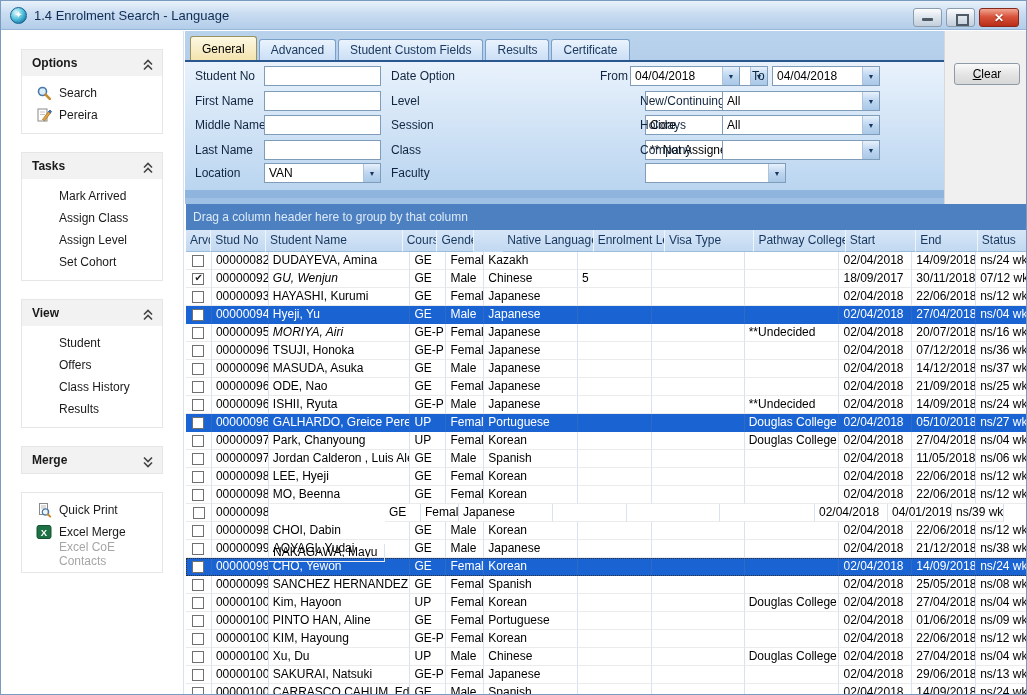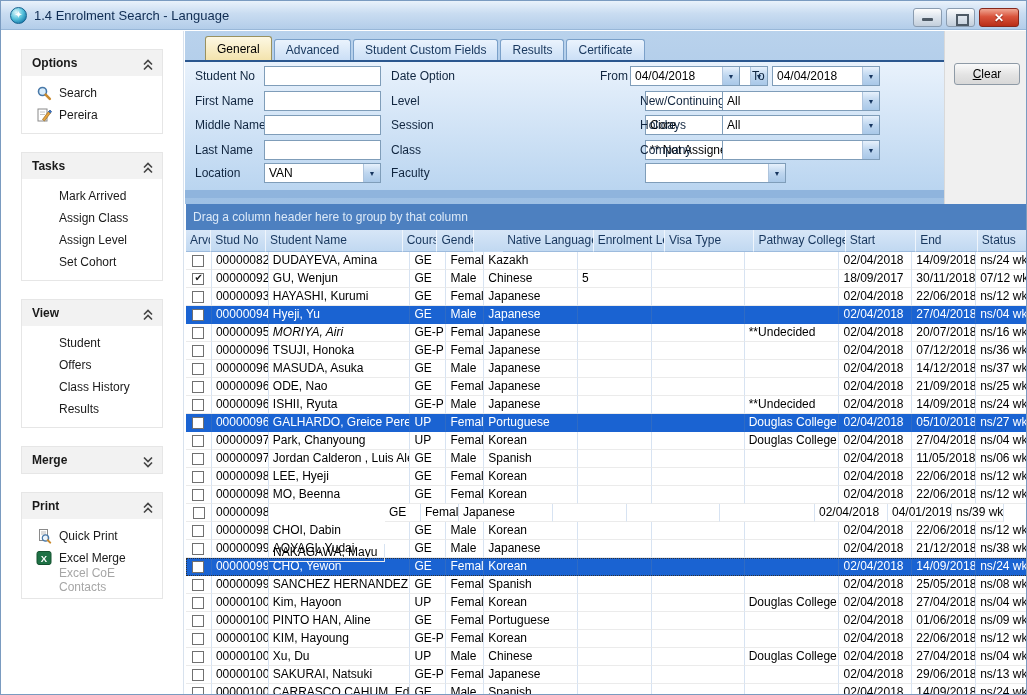--- a/index.html
+++ b/index.html
@@ -72,21 +72,21 @@
   .side-item.no-icon { padding-left:37px; }
   .side-item.disabled { color:#a6a6a6; }
 
   
   .main-top {
     position:absolute; left:184px; top:30px; width:759px; height:173px;
     background:linear-gradient(#b9d2ec, #9ec0e4);
   }
   .tabstrip {
     position:absolute; left:0; top:0; right:0; height:29px;
-    display:flex; align-items:flex-end; padding-left:20px;
+    display:flex; align-items:flex-end; padding-left:5px;
   }
   .tab {
     height:21px; padding:0 11px; margin-right:2px; font-size:12px; color:#1b3a60;
     background:linear-gradient(#eaf3fd, #cbdff6); border:1px solid #7aa0c9; border-bottom:none;
     border-radius:3px 3px 0 0; display:flex; align-items:center; cursor:default;
   }
   .tab.active {
     height:24px; color:#000000; font-weight:normal;
     background:linear-gradient(#fdf8e3, #f3e3ad); border-color:#99915f;
   }
@@ -263,26 +263,20 @@
       </div>
       <div class="side-section">
         <div class="side-header">
           <span class="side-title">Merge</span>
           <span class="side-chevron"><svg width="12" height="12" viewBox="0 0 12 12">
               <path d="M2,1.5 6,5.5 10,1.5 M2,6.5 6,10.5 10,6.5" fill="none" stroke="#444" stroke-width="1.6"></path>
             </svg></span>
         </div>
       </div>
       <div class="side-section">
-        <div class="side-header">
-          <span class="side-title">Print</span>
-          <span class="side-chevron"><svg width="12" height="12" viewBox="0 0 12 12">
-              <path d="M2,5.5 6,1.5 10,5.5 M2,10.5 6,6.5 10,10.5" fill="none" stroke="#444" stroke-width="1.6"></path>
-            </svg></span>
-        </div>
         <div class="side-items">
           <div class="side-item">
             <span class="itm-icon"><svg width="16" height="16" viewBox="0 0 16 16">
                 <rect x="3.5" y="1.5" width="8" height="11" fill="#ffffff" stroke="#8a8a8a"></rect>
                 <line x1="5" y1="4" x2="10" y2="4" stroke="#b9b9b9"></line>
                 <line x1="5" y1="6" x2="10" y2="6" stroke="#b9b9b9"></line>
                 <circle cx="9.5" cy="10" r="3.2" fill="#dfeefb" fill-opacity="0.6" stroke="#4878a8" stroke-width="1.2"></circle>
                 <line x1="11.8" y1="12.3" x2="14.2" y2="14.6" stroke="#c98a2e" stroke-width="2" stroke-linecap="round"></line>
               </svg></span>
             <span>Quick Print</span>
@@ -448,21 +442,21 @@
           <div class="cell c-college" style="width: 95px;"></div>
           <div class="cell c-start" style="width: 73px;">02/04/2018</div>
           <div class="cell c-end" style="width: 64px;">14/09/2018</div>
           <div class="cell c-status" style="width: 52px;">ns/24 wks</div>
         </div>
         <div class="grid-row">
           <div class="cell c-arvd" style="width: 26px;">
             <span class="checkbox checked"></span>
           </div>
           <div class="cell c-stud_no" style="width: 57px;">0000009262</div>
-          <div class="cell c-name" style="width: 142px;">GU, Wenjun</div>
+          <div class="cell c-name" style="width: 142px; font-style: italic;">GU, Wenjun</div>
           <div class="cell c-course" style="width: 36px;">GE</div>
           <div class="cell c-gender" style="width: 38px;">Male</div>
           <div class="cell c-language" style="width: 94px;">Chinese</div>
           <div class="cell c-level" style="width: 74px;">5</div>
           <div class="cell c-visa" style="width: 93px;"></div>
           <div class="cell c-college" style="width: 95px;"></div>
           <div class="cell c-start" style="width: 73px;">18/09/2017</div>
           <div class="cell c-end" style="width: 64px;">30/11/2018</div>
           <div class="cell c-status" style="width: 52px;">07/12 wks</div>
         </div>

